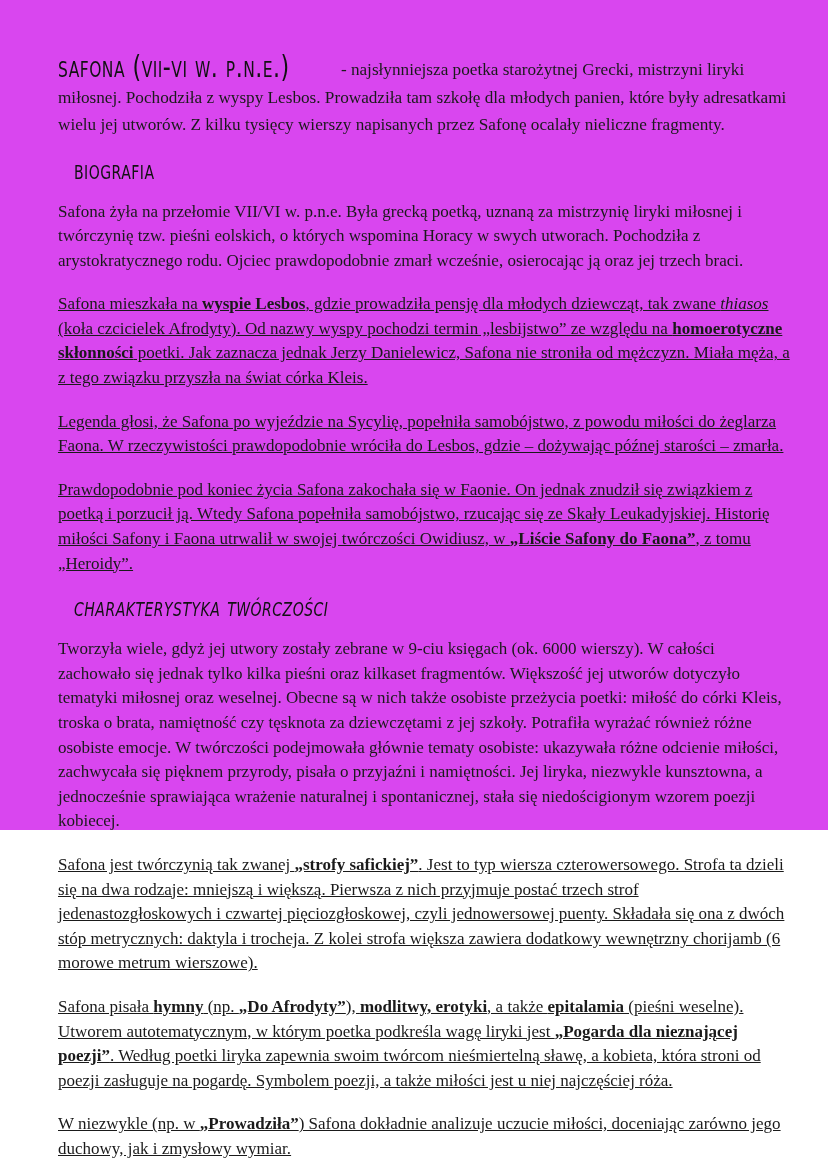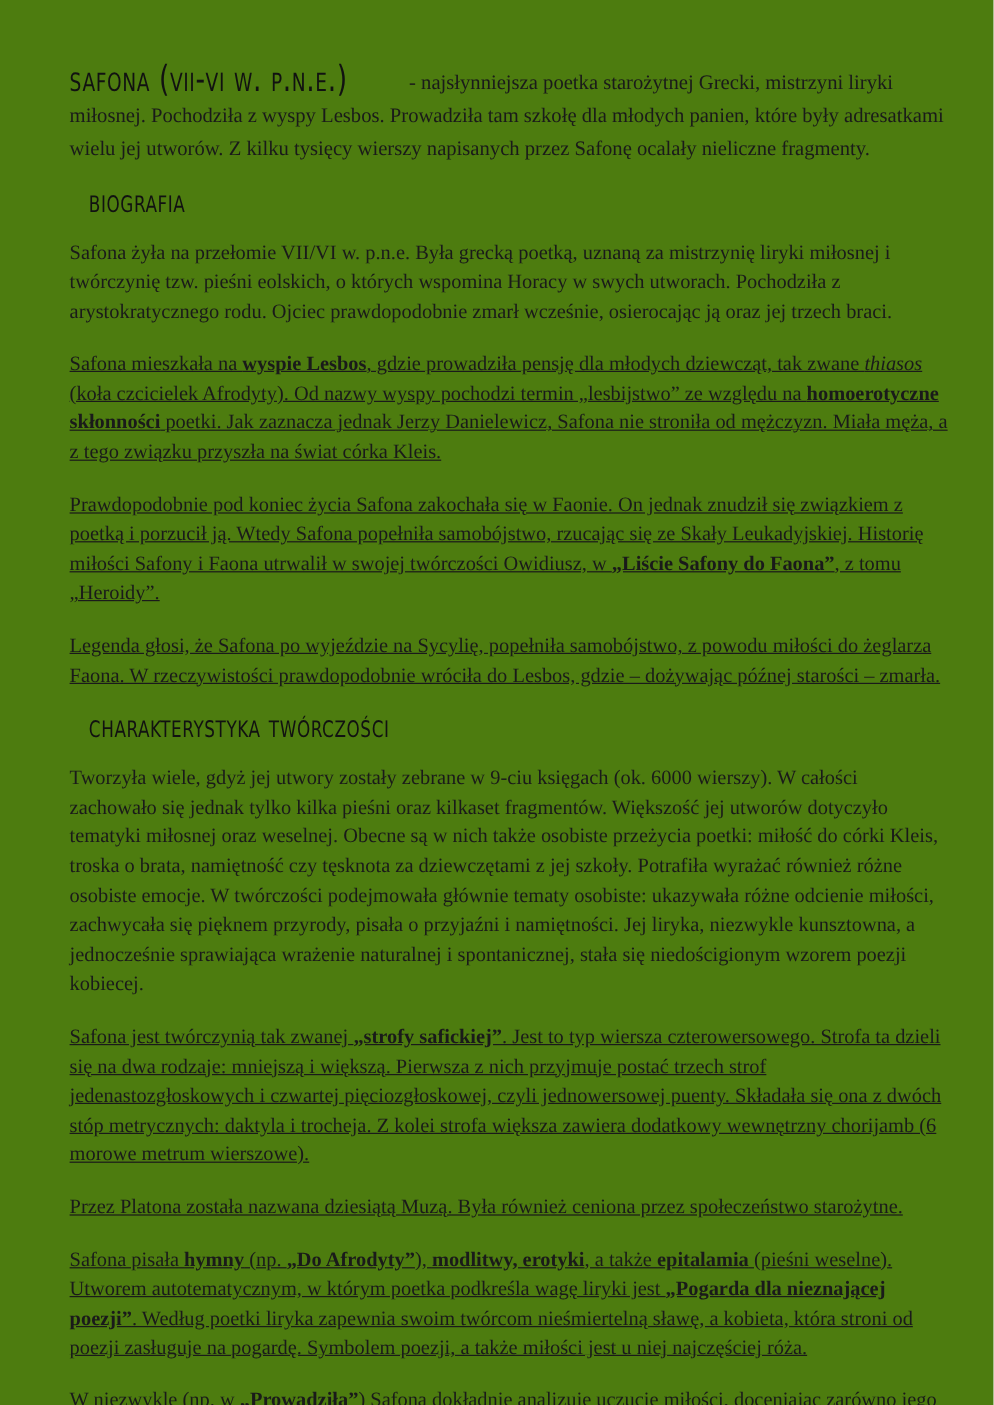--- a/index.html
+++ b/index.html
@@ -12,22 +12,22 @@
     width: 828px;
     height: 1171px;
     overflow: hidden;
     font-family: "Liberation Serif", "DejaVu Serif", serif;
     color: #1a1a1a;
     -webkit-font-smoothing: antialiased;
   }
   .page {
     position: relative;
     width: 828px;
-    height: 1171px;
-    background: #4d7c0f;
+    height: 830px;
+    background: #d946ef;
     box-sizing: border-box;
     padding: 52px 32px 0 58px;
   }
   .content {
     width: 732px;
   }
 
   
   .doc-title,
   .section-heading {
@@ -64,20 +64,21 @@
     margin: 16px;
     padding: 0;
     font-weight: 400;
     line-height: 1;
   }
   .heading-biografia {
     margin-top: 34px;
   }
   .heading-charakterystyka {
     margin-top: 36px;
+    font-style: italic;
   }
   .section-heading {
     font-size: 27px;
     line-height: 29px;
   }
 
   p.body-text {
     margin: 0;
     font-size: 17px;
     line-height: 24.6px;
@@ -103,29 +104,28 @@
     <p class="lead">
       <span class="doc-title">Safona (VII-VI w. p.n.e.)</span><span class="lead-rest"> - najsłynniejsza poetka starożytnej Grecki, mistrzyni liryki miłosnej. Pochodziła z wyspy Lesbos. Prowadziła tam szkołę dla młodych panien, które były adresatkami wielu jej utworów. Z kilku tysięcy wierszy napisanych przez Safonę ocalały nieliczne fragmenty.</span>
     </p>
 
     <h2 class="heading-row heading-biografia">
       <span class="section-heading">Biografia</span>
     </h2>
     <div id="section-body-0">
         <p class="body-text after-heading"><span>Safona żyła na przełomie VII/VI w. p.n.e. Była grecką poetką, uznaną za mistrzynię liryki miłosnej i twórczynię tzw. pieśni eolskich, o których wspomina Horacy w swych utworach. Pochodziła z arystokratycznego rodu. Ojciec prawdopodobnie zmarł wcześnie, osierocając ją oraz jej trzech braci.</span></p>
         <p class="body-text"><span>Safona mieszkała na </span><b>wyspie Lesbos</b><span>, gdzie prowadziła pensję dla młodych dziewcząt, tak zwane </span><i>thiasos</i><span> (koła czcicielek Afrodyty). Od nazwy wyspy pochodzi termin „lesbijstwo” ze względu na </span><b>homoerotyczne skłonności</b><span> poetki. Jak zaznacza jednak Jerzy Danielewicz, Safona nie stroniła  od mężczyzn. Miała męża, a z tego związku przyszła na świat córka Kleis.</span></p>
+        <p class="body-text"><span>Legenda głosi, że Safona po wyjeździe na Sycylię, popełniła samobójstwo, z powodu miłości do żeglarza Faona. W rzeczywistości prawdopodobnie wróciła do Lesbos, gdzie – dożywając późnej starości – zmarła.</span></p>
         <p class="body-text"><span>Prawdopodobnie pod koniec życia Safona zakochała się w Faonie. On jednak znudził się związkiem z poetką i porzucił ją. Wtedy Safona popełniła samobójstwo, rzucając się ze Skały Leukadyjskiej. Historię miłości Safony i Faona utrwalił w swojej twórczości Owidiusz, w </span><b>„Liście Safony do Faona”</b><span>, z tomu „Heroidy”.</span></p>
-        <p class="body-text"><span>Legenda głosi, że Safona po wyjeździe na Sycylię, popełniła samobójstwo, z powodu miłości do żeglarza Faona. W rzeczywistości prawdopodobnie wróciła do Lesbos, gdzie – dożywając późnej starości – zmarła.</span></p>
       </div>
 
     <h2 class="heading-row heading-charakterystyka">
       <span class="section-heading">Charakterystyka twórczości</span>
     </h2>
     <div id="section-body-1">
         <p class="body-text after-heading"><span>Tworzyła wiele, gdyż jej utwory zostały zebrane w 9-ciu księgach (ok. 6000 wierszy). W całości zachowało się jednak tylko kilka pieśni oraz kilkaset fragmentów. Większość jej utworów dotyczyło tematyki miłosnej oraz weselnej. Obecne są w nich także osobiste przeżycia poetki: miłość do córki Kleis, troska o brata, namiętność czy tęsknota za dziewczętami z jej szkoły. Potrafiła wyrażać również różne osobiste emocje. W twórczości podejmowała głównie tematy osobiste: ukazywała różne odcienie miłości, zachwycała się pięknem przyrody, pisała o przyjaźni i namiętności. Jej liryka, niezwykle kunsztowna, a jednocześnie sprawiająca wrażenie naturalnej i spontanicznej, stała się niedościgionym wzorem poezji kobiecej.</span></p>
         <p class="body-text"><span>Safona jest twórczynią tak zwanej </span><b>„strofy safickiej”</b><span>. Jest to typ wiersza czterowersowego. Strofa ta dzieli się na dwa rodzaje: mniejszą i większą. Pierwsza z nich przyjmuje postać trzech strof jedenastozgłoskowych i czwartej pięciozgłoskowej, czyli jednowersowej puenty. Składała się ona z dwóch stóp metrycznych: daktyla i trocheja. Z kolei strofa większa zawiera dodatkowy wewnętrzny chorijamb (6 morowe metrum wierszowe).</span></p>
-        <p class="body-text"><span>Przez Platona została nazwana dziesiątą Muzą. Była również ceniona przez społeczeństwo starożytne.</span></p>
         <p class="body-text"><span>Safona pisała </span><b>hymny</b><span> (np. </span><b>„Do Afrodyty”</b><span>), </span><b>modlitwy, erotyki</b><span>, a także </span><b>epitalamia</b><span> (pieśni weselne). Utworem autotematycznym, w którym poetka podkreśla wagę liryki jest </span><b>„Pogarda dla nieznającej poezji”</b><span>. Według poetki liryka zapewnia swoim twórcom nieśmiertelną sławę, a kobieta, która stroni od poezji zasługuje na pogardę. Symbolem poezji, a także miłości jest u niej najczęściej róża.</span></p>
         <p class="body-text"><span>W niezwykle (np. w </span><b>„Prowadziła”</b><span>) Safona dokładnie analizuje uczucie miłości, doceniając zarówno jego duchowy, jak i zmysłowy wymiar.</span></p>
       </div>
 
   </div>
 </div>
 
 </body></html>

